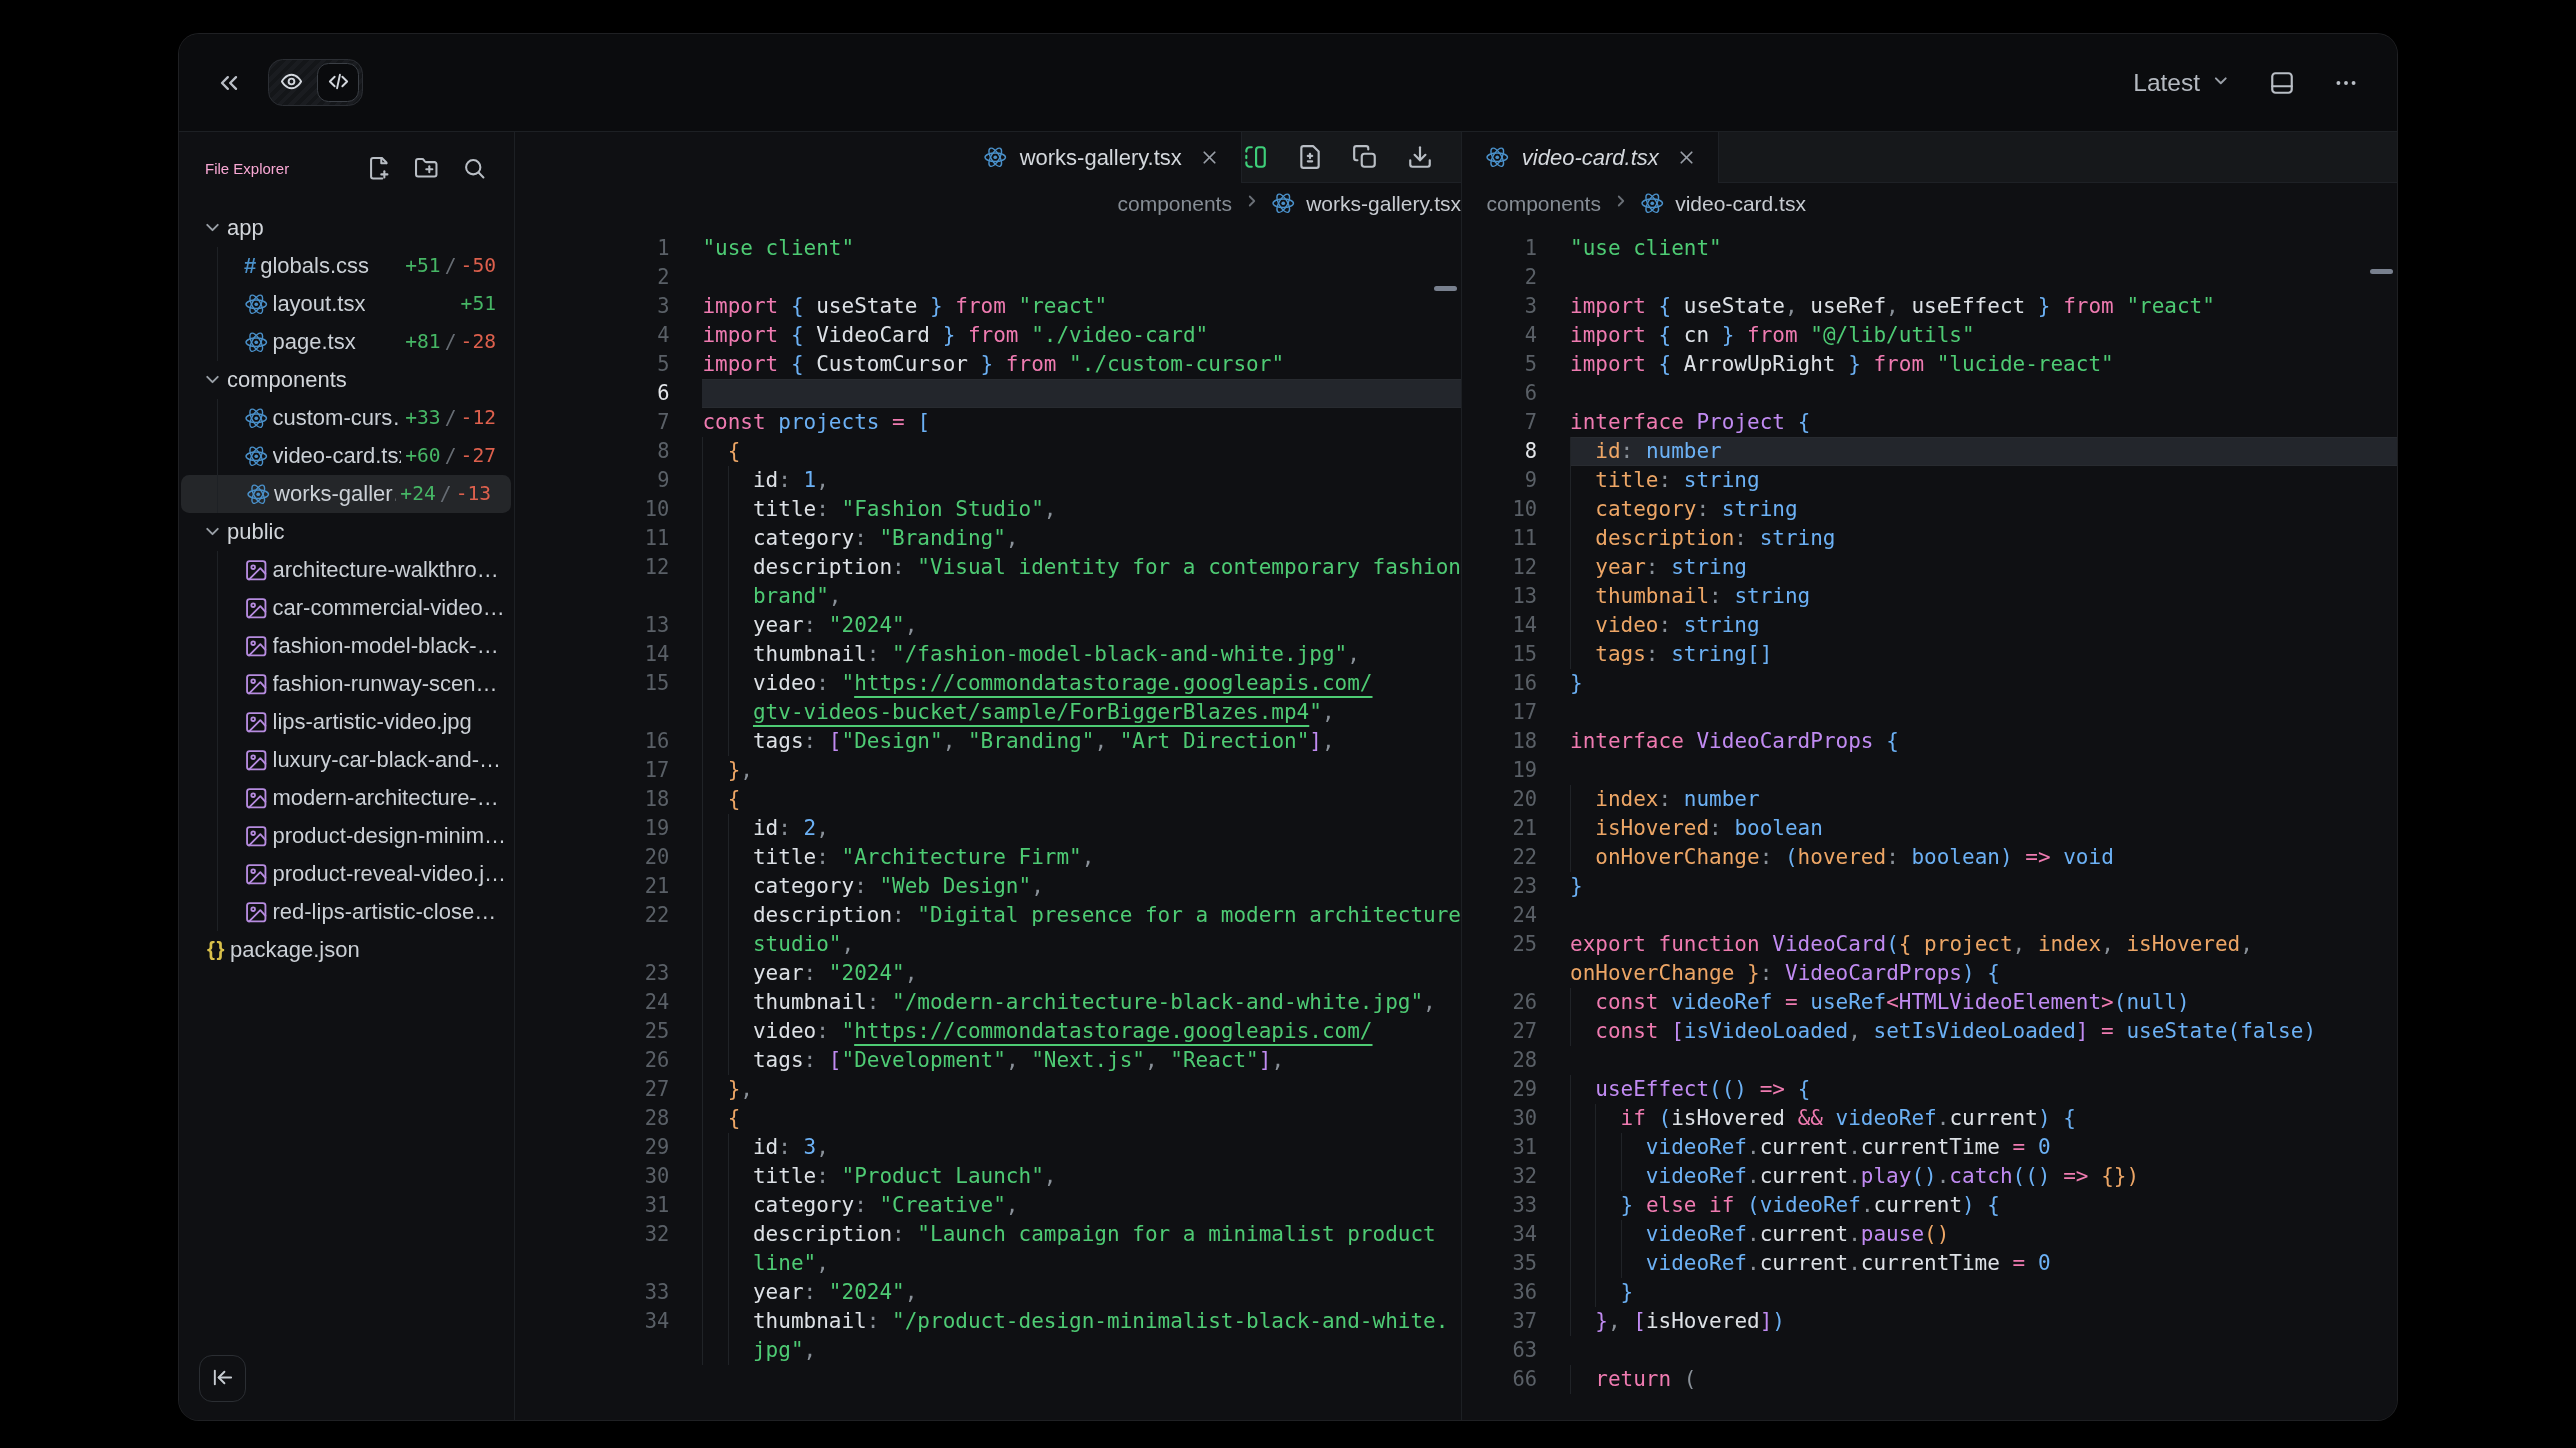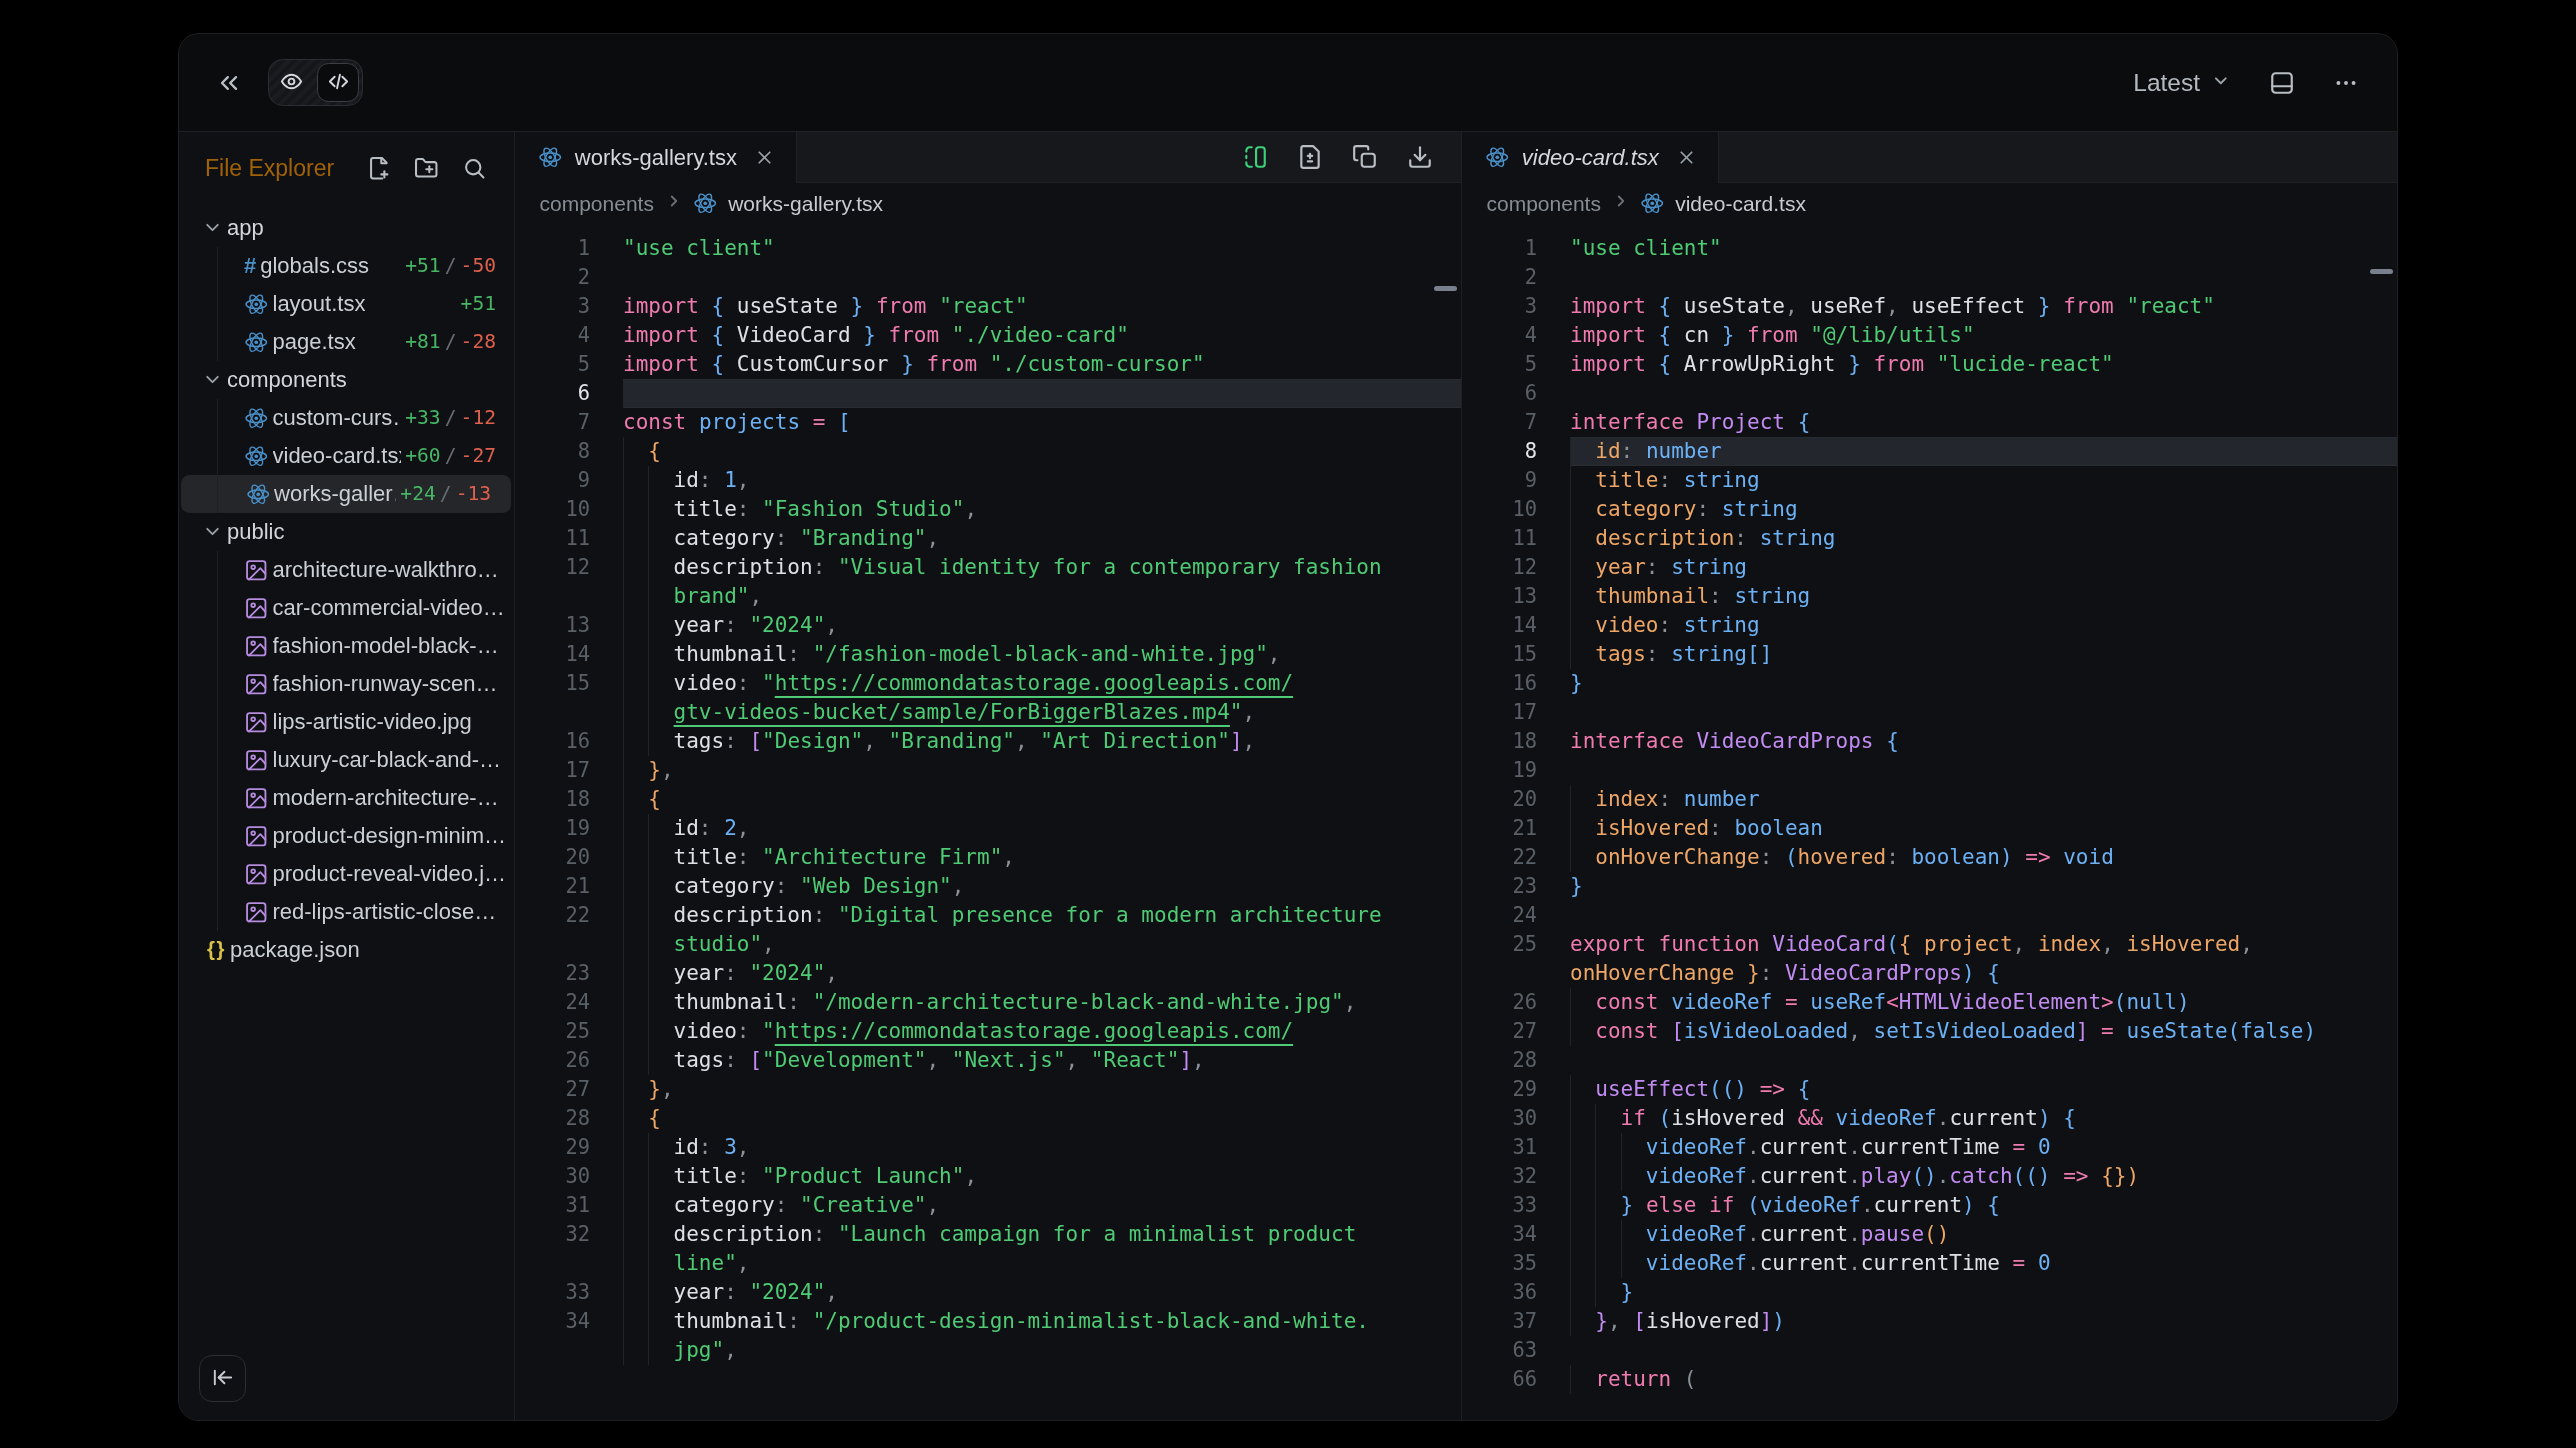--- a/index.html
+++ b/index.html
@@ -26,21 +26,21 @@
   .tb-right { display:flex; align-items:center; gap:38px; }
   .version { display:flex; align-items:center; gap:11.4px; color:#b5bac1; font-size:24.5px; cursor:pointer; }
 
   
   .body { flex:1; display:flex; min-height:0; }
 
   
   .sidebar { width:336px; flex:0 0 336px; background:#0f1013; border-right:0.8px solid #1d2024;
     position:relative; display:flex; flex-direction:column; }
   .sb-header { height:72px; display:flex; align-items:center; padding:0 28px 0 26px; }
-  .sb-title { color:#a16207; font-size:23px;text-align:center; }
+  .sb-title { color:#f9a8d4; font-size:15px;text-align:center; }
   .sb-actions { margin-left:auto; display:flex; align-items:center; gap:23px; color:#aeb3ba; }
   .tree { padding:4.9px 0; overflow:hidden; }
   .trow { position:relative; height:38px; display:flex; align-items:center; gap:4px;
     padding-left:24.5px; cursor:pointer; color:#cbd0d6; font-size:22px; white-space:nowrap; }
   .trow .lbl { overflow:hidden; }
   .trow.lvl1 { padding-left:65px; }
   .trow.lvl1::before { content:""; position:absolute; left:38px; top:0; bottom:0; width:0.8px; background:#1e2125; }
   .trow.sel { background:#242629; border-radius:8.2px; margin:0 3.3px 0 1.6px; }
   .trow.sel::before { left:36px; }
   .diff { margin-left:auto; padding-right:18px; display:flex; align-items:center; gap:4.1px;
@@ -50,21 +50,21 @@
   .ticon { flex:0 0 auto; display:flex; }
   .chev { color:#9aa0a7; }
   .hash-g { color:var(--blue-icon); font-size:22px; font-weight:bold; }
   .brace-g { color:var(--json-yellow); font-size:20.4px; font-weight:bold; letter-spacing:1.6px; }
   .sb-foot-btn { position:absolute; left:19.6px; bottom:18px; width:47px; height:47px;
     border:0.8px solid #2b2e33; border-radius:13px; display:flex; align-items:center; justify-content:center;
     color:#c7ccd2; cursor:pointer; background:transparent; }
 
   
   .pane { position:relative; display:flex; flex-direction:column; min-width:0; background:#0f1013; }
-  .pane.left { width:947px; flex:0 0 947px; border-right:0.8px solid #1d2024; }
+  .pane.left { width:947px; flex:0 0 947px; border-right:0.8px solid #1d2024;align-items:flex-end; }
   .pane.right { flex:1; }
   .strip { height:51px; flex:0 0 51px; display:flex; align-items:stretch; }
   .tab { display:flex; align-items:center; gap:12.3px; padding:0 21px 0 23px; background:#0f1013;
     border-right:0.8px solid #1e2126; cursor:pointer; }
   .tab .tlabel { color:#d4d8dd; font-size:22px; white-space:nowrap; }
   .tab.preview .tlabel { font-style:italic; }
   .tab .close { color:#9aa0a8; display:flex; margin-left:4.9px; cursor:pointer; }
   .strip-fill { flex:1; background:#16181b; border-bottom:0.8px solid #1e2126;
     display:flex; align-items:center; justify-content:flex-end; gap:29px; padding-right:28px; color:#a9aeb5; }
   .crumbs { height:41px; flex:0 0 41px; display:flex; align-items:center; gap:10.6px;

